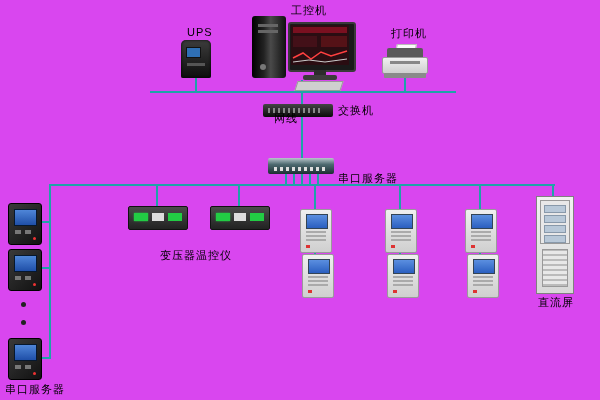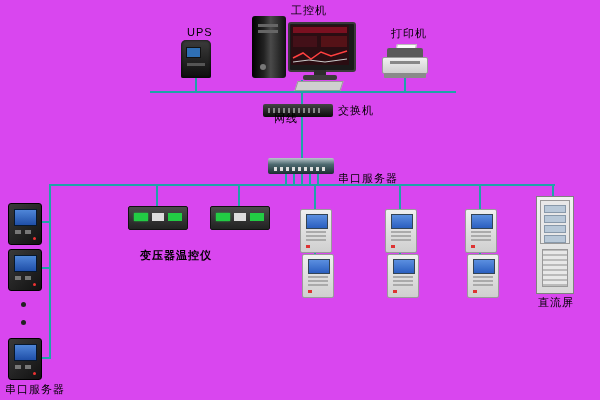--- a/index.html
+++ b/index.html
@@ -214,17 +214,17 @@
     <div class="meter-b2"></div>
     <div class="meter-led"></div>
   </div>
 
   <div class="label" style="left:291px;top:3px;">工控机</div>
   <div class="label" style="left:187px;top:26px;">UPS</div>
   <div class="label" style="left:391px;top:26px;">打印机</div>
   <div class="label" style="left:338px;top:103px;">交换机</div>
   <div class="label" style="left:274px;top:111px;font-family:Liberation Mono, monospace;">网线</div>
   <div class="label" style="left:338px;top:171px;">串口服务器</div>
-  <div class="label" style="left:140px;top:248px;font-weight:bold;">变压器温控仪</div>
+  <div class="label" style="left:160px;top:248px;">变压器温控仪</div>
   <div class="label" style="left:538px;top:295px;">直流屏</div>
   <div class="label" style="left:5px;top:382px;">串口服务器</div>
 
 </div>
 
 </body></html>

